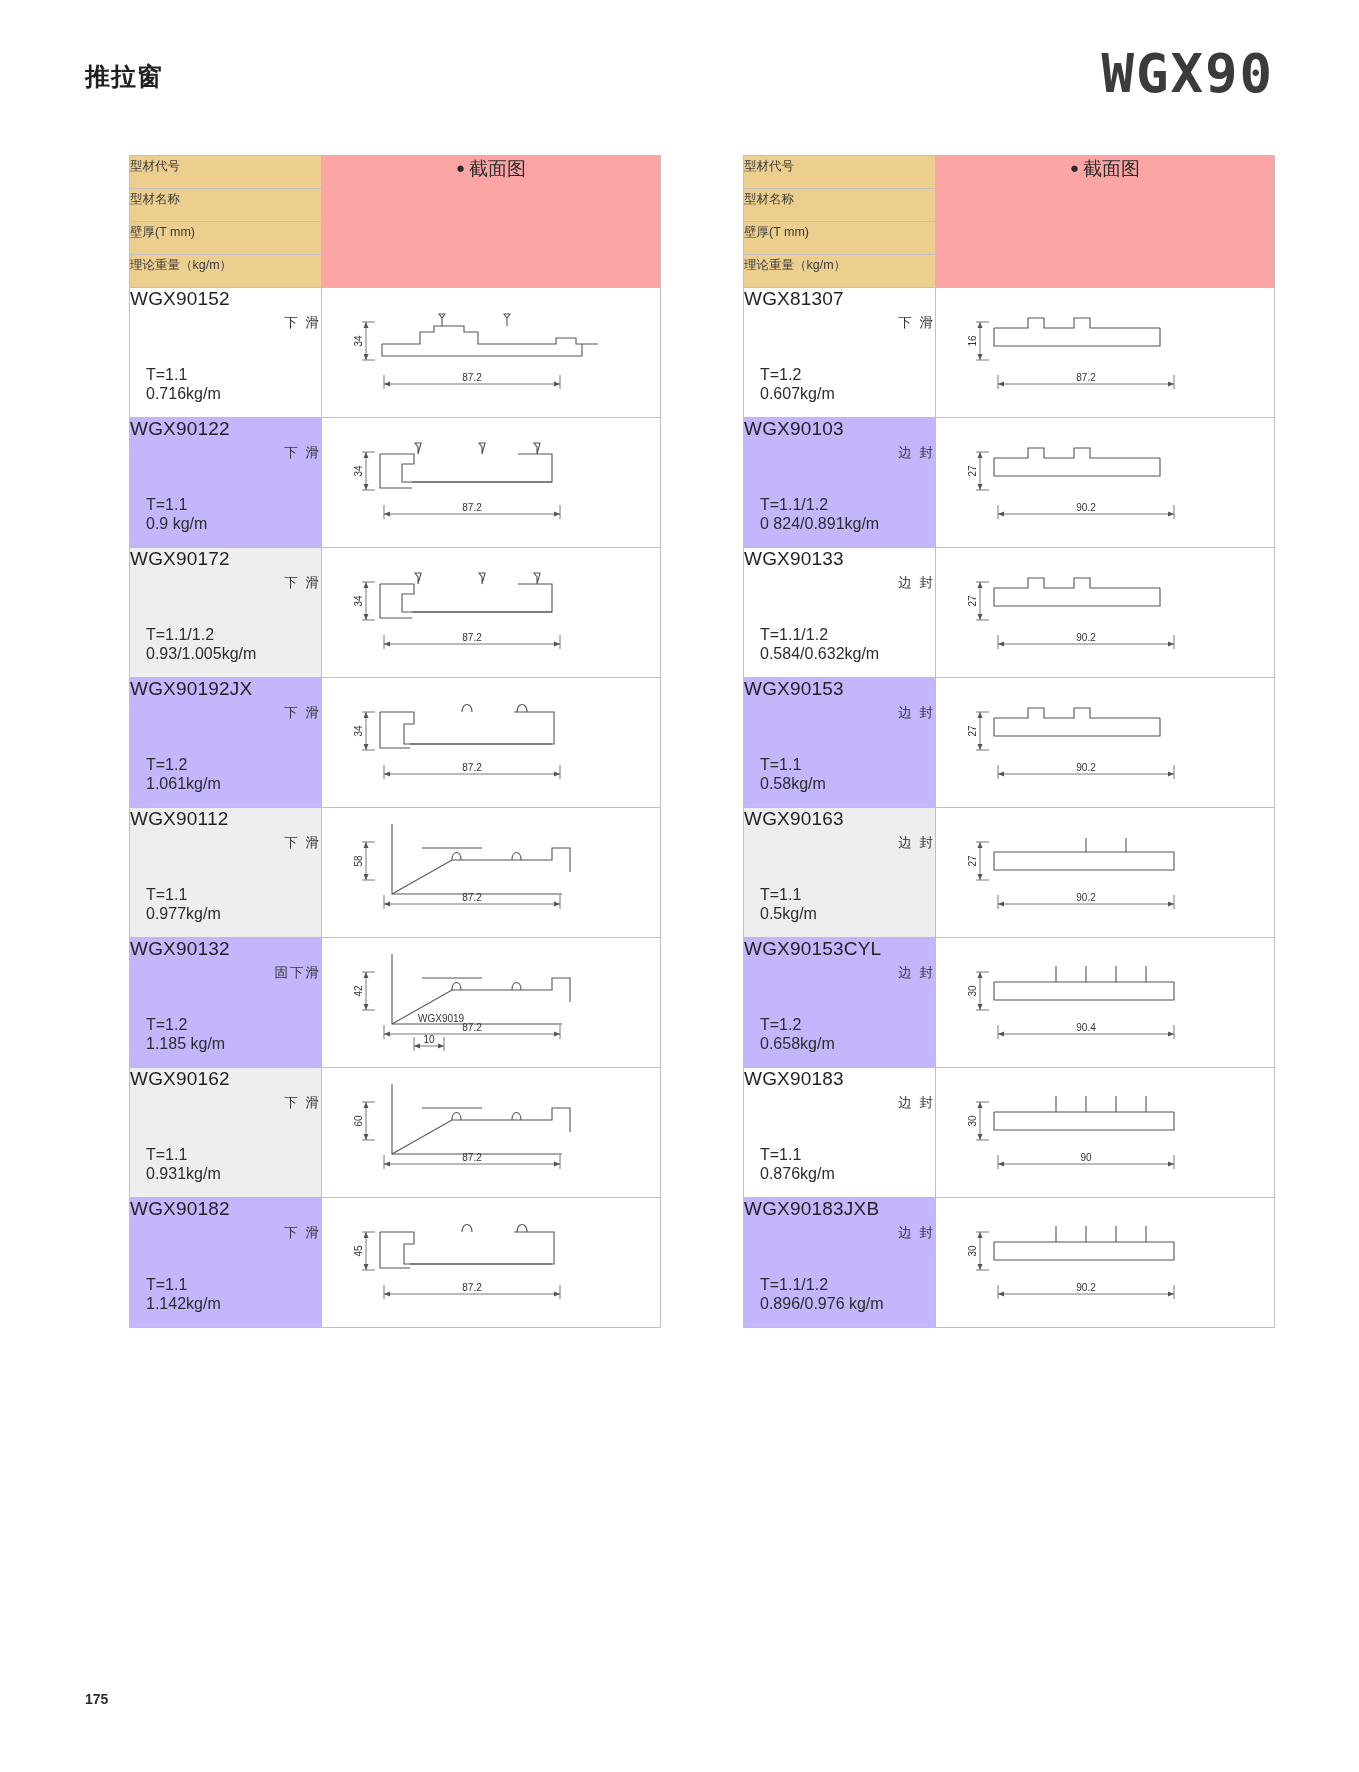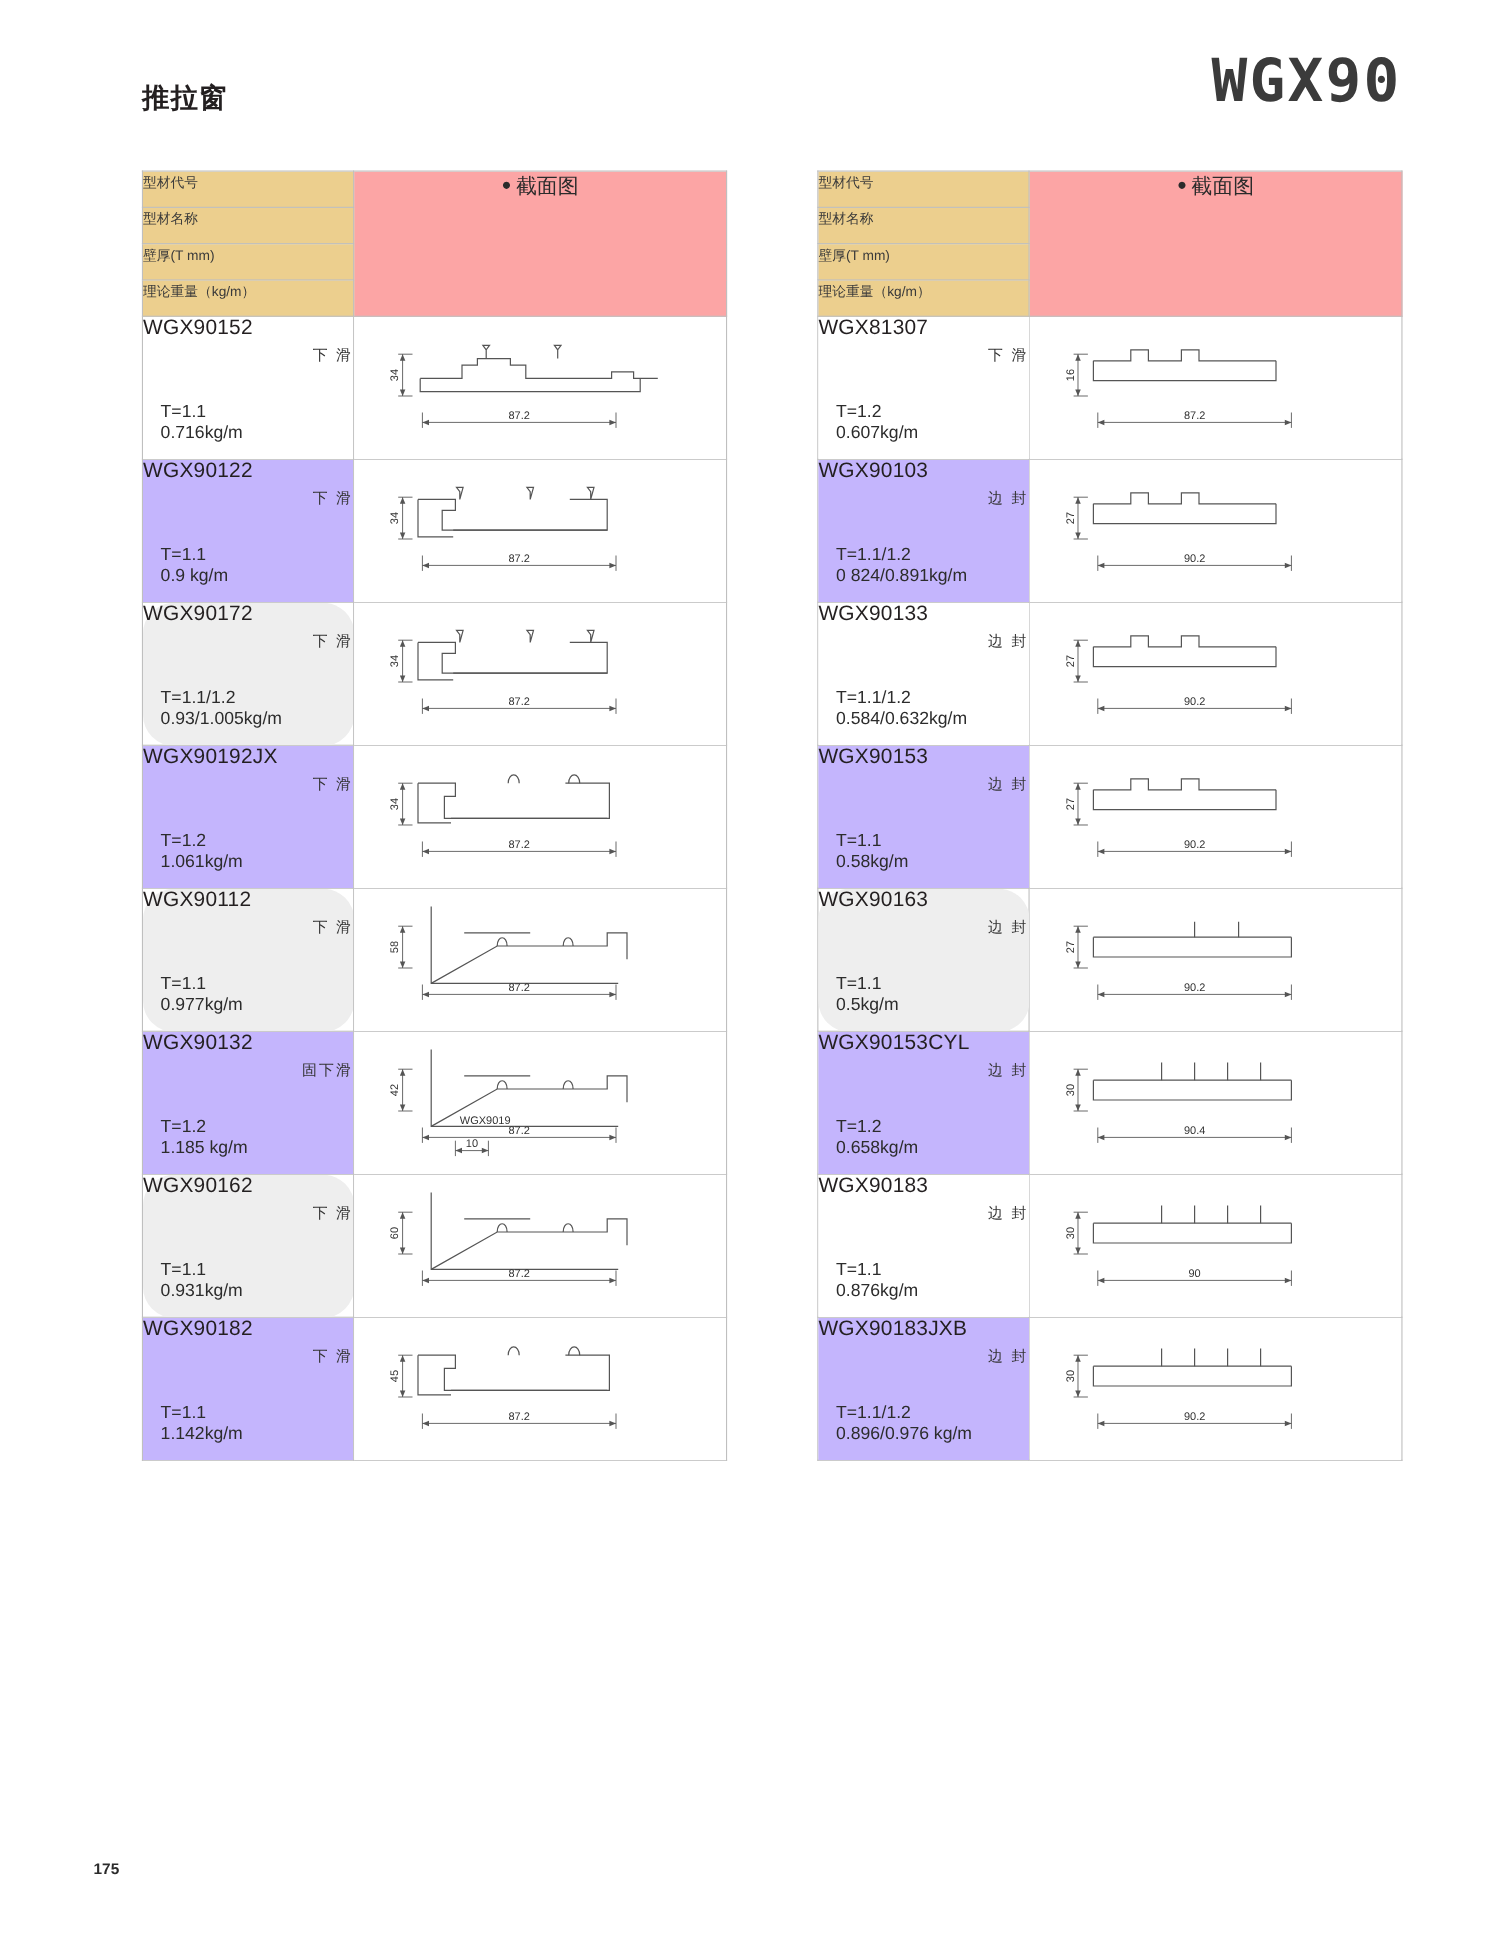--- a/index.html
+++ b/index.html
@@ -22,26 +22,25 @@
   .hdr {
     position: absolute;
     top: 52px;
     left: 85px;
     right: 85px;
     height: 60px;
   }
   .hdr-left {
     position: absolute;
     left: 0;
-    top: 20px;
+    top: 8px;
     font-size: 25px;
     letter-spacing: 1px;
     font-weight: bold;
     color: #231f20;
-    margin-left: 44px;
   }
   .hdr-right {
     position: absolute;
     right: 0;
     top: -10px;
     font-size: 54px;
     font-weight: bold;
     letter-spacing: 2px;
     color: #3b3b3b;
     font-family: "DejaVu Sans Mono", monospace;
@@ -85,21 +84,21 @@
   .head-fig .dot { font-size: 15px; vertical-align: 2px; margin-right: 4px; }
 
   
   .info {
     width: 192px;
     height: 129px;
     padding: 14px 12px 10px 16px;
     position: relative;
   }
   .info.beige { background: #c4b5fd; }
-  .info.gray { background: #eeeeee; border-radius: 28px; }
+  .info.gray { background: #eeeeee; }
   .info.white { background: #ffffff; }
   .code { font-size: 19px; color: #231f20; line-height: 22px; letter-spacing: 0.2px; }
   .name { font-size: 13.5px; color: #333; margin-top: 4px; letter-spacing: 2px; text-align: right; }
   .spec { position: absolute; left: 16px; bottom: 14px; font-size: 16px; line-height: 19px; color: #2c2c2c; }
 
   .fig { height: 129px; background: #fff; position: relative; }
   .fig svg { display: block; margin: 0 auto; }
 
   .pagenum {
     position: absolute;

